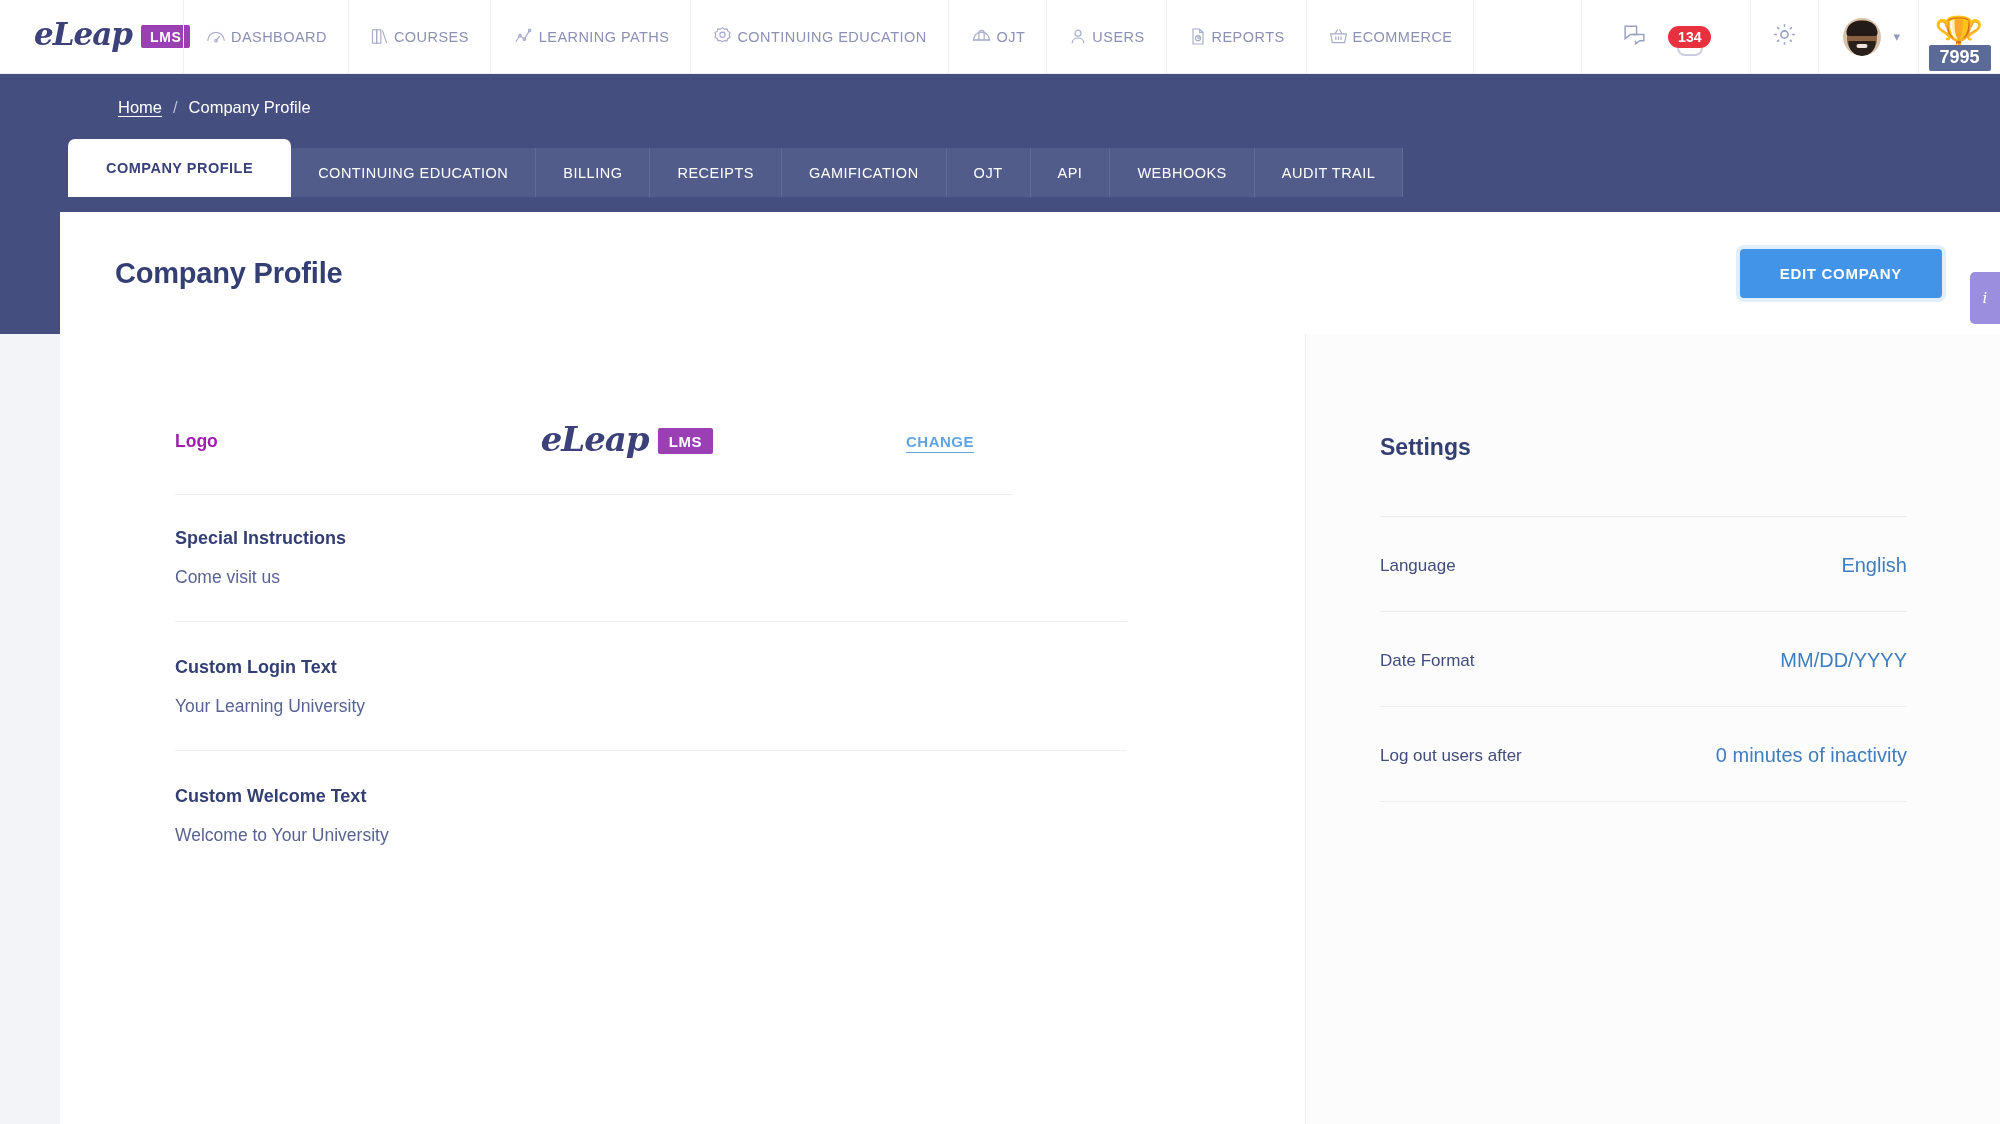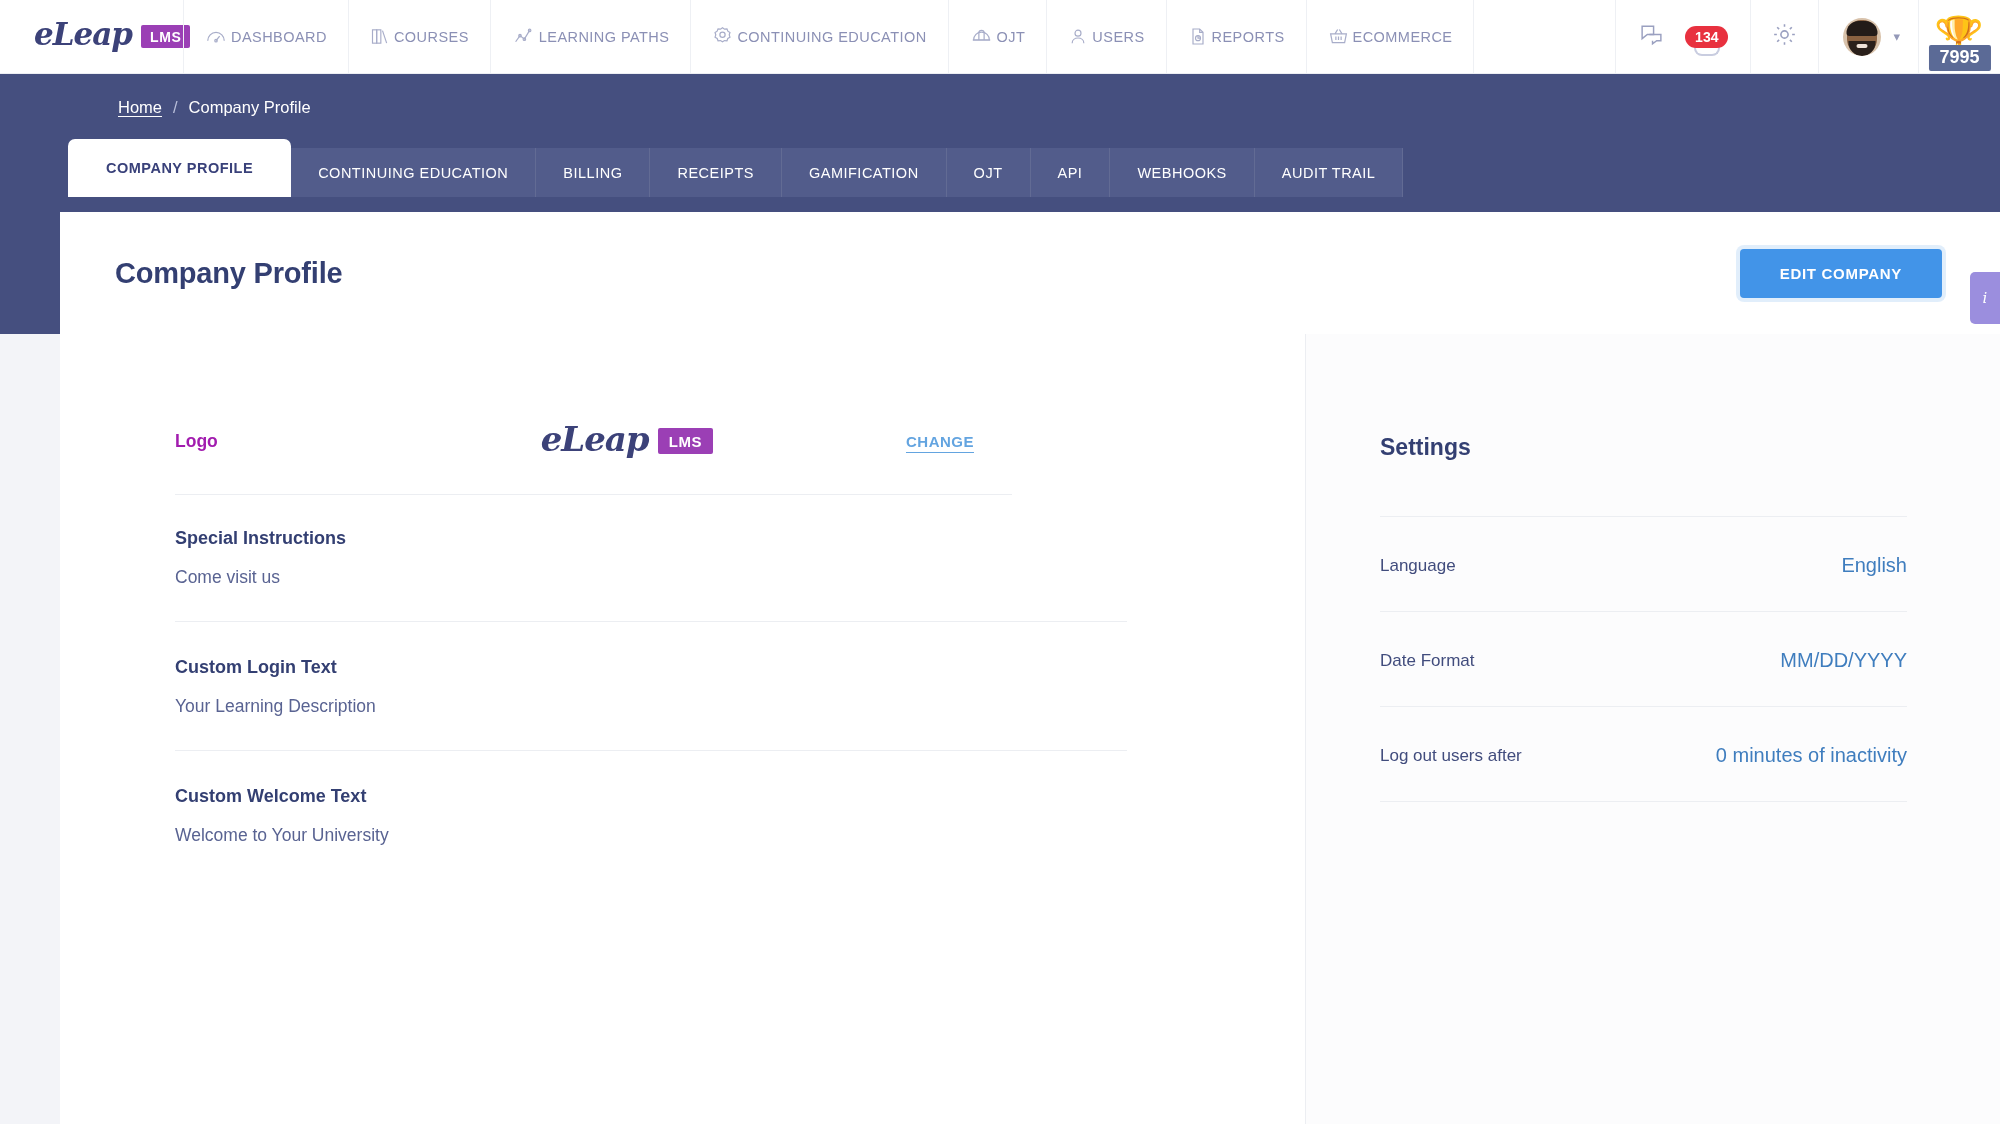--- a/index.html
+++ b/index.html
@@ -84,21 +84,21 @@
   }
   .hr-cell {
     display: flex;
     align-items: center;
     justify-content: center;
     padding: 0 20px;
     border-left: 1px solid #eef0f4;
     cursor: pointer;
     position: relative;
   }
-  .chat-group { gap: 20px; padding: 0 22px; }
+  .chat-group { gap: 20px; padding: 0 39px; }
   .badge-wrap { position: relative; display: flex; align-items: center; }
   .badge {
     background: #e8313f;
     color: #fff;
     font-size: 14px;
     font-weight: 700;
     border-radius: 13px;
     padding: 4px 10px 4px;
     line-height: 1;
     position: relative;
@@ -581,21 +581,21 @@
       </div>
 
 
       <div class="field">
         <div class="field-label">Special Instructions</div>
         <div class="field-value">Come visit us</div>
       </div>
 
       <div class="field">
         <div class="field-label">Custom Login Text</div>
-        <div class="field-value">Your Learning Description</div>
+        <div class="field-value">Your Learning University</div>
       </div>
 
       <div class="field">
         <div class="field-label">Custom Welcome Text</div>
         <div class="field-value">Welcome to Your University</div>
       </div>
 
     </div>
   </div>
 

